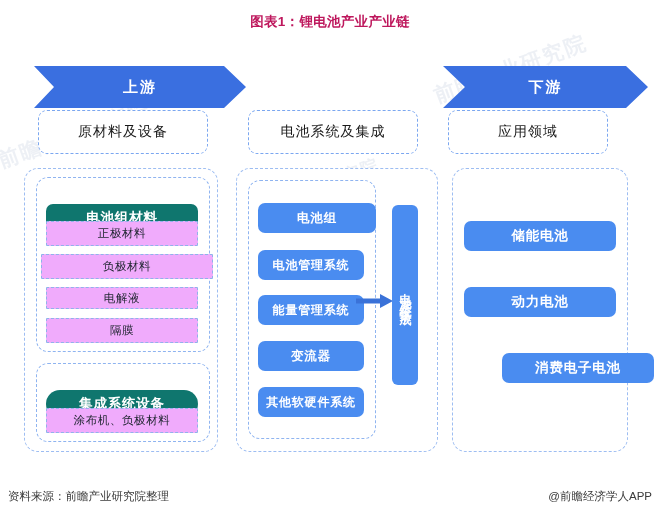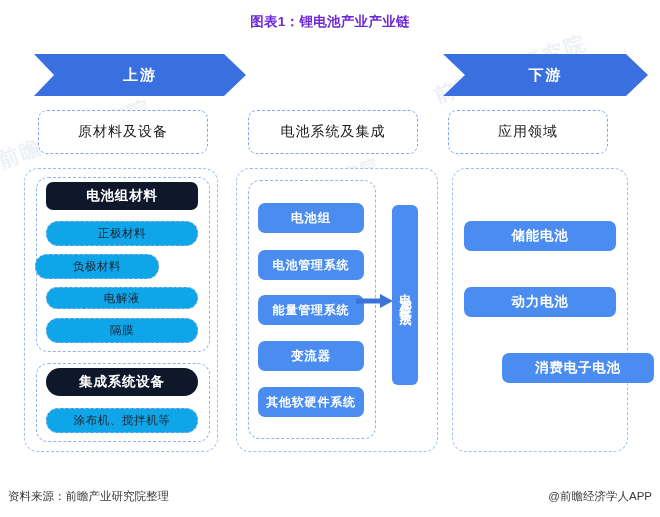--- a/index.html
+++ b/index.html
@@ -18,35 +18,35 @@
 
   
   #chart-title {
     position: absolute;
     top: 13px;
     left: 0;
     width: 660px;
     text-align: center;
     font-size: 13.5px;
     font-weight: bold;
-    color: #6d28d9;
+    color: #be185d;
     letter-spacing: 0.3px;
   }
 
   
   #chevron-row {
     position: absolute;
     top: 54px;
     left: 34px;
     width: 614px;
     height: 42px;
   }
   .chevron {
     position: absolute;
-    top: 0;
+    top: 12px;
     height: 42px;
     background: #3a6fe0;
     color: #ffffff;
     font-size: 15px;
     font-weight: bold;
     display: flex;
     align-items: center;
     justify-content: center;
     letter-spacing: 2px;
   }
@@ -115,49 +115,49 @@
     border-radius: 7px;
     color: #ffffff;
     display: flex;
     align-items: center;
     justify-content: center;
     font-size: 12.5px;
     font-weight: bold;
     letter-spacing: 0.8px;
     box-sizing: border-box;
   }
-  .blue-box.strong { background: #0f172a; }
+  .blue-box.strong { background: #0f766e; margin-top: 22px; }
 
   
   #box-cell-material-head { top: 182px; left: 46px; width: 152px; height: 28px; font-size: 13.5px; }
   #box-integration-head   { top: 368px; left: 46px; width: 152px; height: 28px; font-size: 13.5px; border-radius: 14px; }
 
   
   .light-box {
     position: absolute;
-    background: #0ea5e9;
+    background: #f0abfc;
     border: 1.2px dashed #90b3ea;
-    border-radius: 12px;
+    border-radius: 1px;
     color: #1f2530;
     display: flex;
     align-items: center;
     justify-content: center;
     font-size: 11.5px;
     letter-spacing: 0.6px;
     box-sizing: border-box;
     text-align: right;
   }
   #box-cathode    { top: 221px; left: 46px; width: 152px; height: 25px; }
-  #box-anode      { top: 254px; left: 35px; width: 124px; height: 25px; }
+  #box-anode      { top: 254px; left: 41px; width: 172px; height: 25px; }
   #box-electrolyte{ top: 287px; left: 46px; width: 152px; height: 22px; }
   #box-separator  { top: 318px; left: 46px; width: 152px; height: 25px; }
   #box-coater     { top: 408px; left: 46px; width: 152px; height: 25px; }
 
   
-  #box-battery-pack   { top: 203px; left: 258px; width: 106px; height: 30px; }
+  #box-battery-pack   { top: 203px; left: 258px; width: 118px; height: 30px; }
   #box-bms            { top: 250px; left: 258px; width: 106px; height: 30px; }
   #box-ems            { top: 295px; left: 258px; width: 106px; height: 30px; }
   #box-converter      { top: 341px; left: 258px; width: 106px; height: 30px; }
   #box-other-systems  { top: 387px; left: 258px; width: 106px; height: 30px; }
   #box-bms, #box-ems, #box-other-systems { font-size: 12px; }
 
   
   #box-system-integration {
     position: absolute;
     top: 205px;
@@ -263,21 +263,21 @@
 <div class="inner-group" id="group-integration"></div>
 <div class="inner-group" id="group-midstream-list"></div>
 
 <div class="blue-box strong" id="box-cell-material-head">电池组材料</div>
 <div class="light-box" id="box-cathode">正极材料</div>
 <div class="light-box" id="box-anode">负极材料</div>
 <div class="light-box" id="box-electrolyte">电解液</div>
 <div class="light-box" id="box-separator">隔膜</div>
 
 <div class="blue-box strong" id="box-integration-head">集成系统设备</div>
-<div class="light-box" id="box-coater">涂布机、搅拌机等</div>
+<div class="light-box" id="box-coater">涂布机、负极材料</div>
 
 <div class="blue-box" id="box-battery-pack">电池组</div>
 <div class="blue-box" id="box-bms">电池管理系统</div>
 <div class="blue-box" id="box-ems">能量管理系统</div>
 <div class="blue-box" id="box-converter">变流器</div>
 <div class="blue-box" id="box-other-systems">其他软硬件系统</div>
 
 <svg id="arrow-to-integration" viewBox="0 0 38 16">
   <path d="M0 5.5 L24 5.5 L24 1 L37 8 L24 15 L24 10.5 L0 10.5 Z" fill="#3a72d8"></path>
 </svg>

